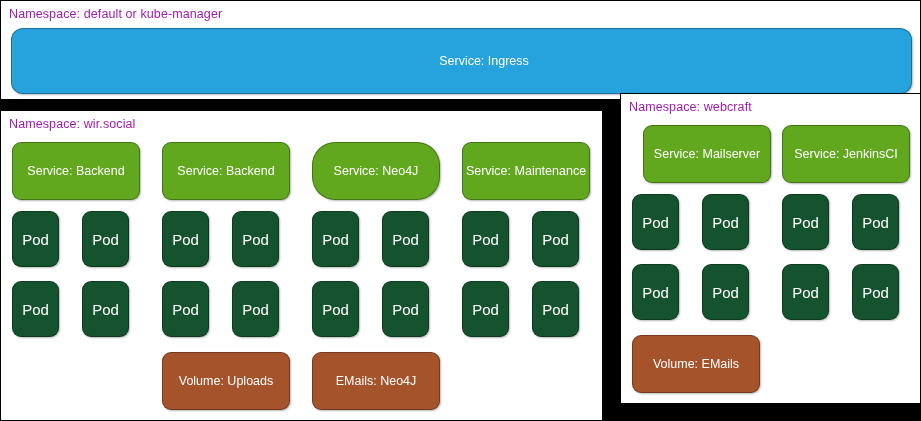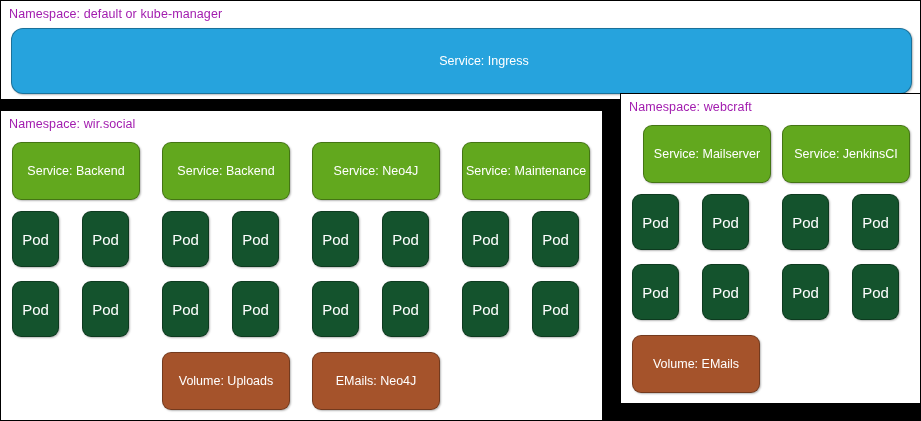--- a/index.html
+++ b/index.html
@@ -92,21 +92,21 @@
         <div class="node pod pod-box" style="left: 11px; top: 100px;">Pod</div>
         <div class="node pod pod-box" style="left: 81px; top: 100px;">Pod</div>
         <div class="node pod pod-box" style="left: 11px; top: 170px;">Pod</div>
         <div class="node pod pod-box" style="left: 81px; top: 170px;">Pod</div>
         <div class="node service svc-box" style="left: 161px;">Service: Backend</div>
         <div class="node pod pod-box" style="left: 161px; top: 100px;">Pod</div>
         <div class="node pod pod-box" style="left: 231px; top: 100px;">Pod</div>
         <div class="node pod pod-box" style="left: 161px; top: 170px;">Pod</div>
         <div class="node pod pod-box" style="left: 231px; top: 170px;">Pod</div>
         <div class="node volume vol-box" style="left: 161px;">Volume: Uploads</div>
-        <div class="node service svc-box" style="left: 311px;">Service: Neo4J</div>
+        <div class="node service svc-box" style="left: 311px; border-radius: 23px;">Service: Neo4J</div>
         <div class="node pod pod-box" style="left: 311px; top: 100px;">Pod</div>
         <div class="node pod pod-box" style="left: 381px; top: 100px;">Pod</div>
         <div class="node pod pod-box" style="left: 311px; top: 170px;">Pod</div>
         <div class="node pod pod-box" style="left: 381px; top: 170px;">Pod</div>
         <div class="node volume vol-box" style="left: 311px;">EMails: Neo4J</div>
         <div class="node service svc-box" style="left: 461px;">Service: Maintenance</div>
         <div class="node pod pod-box" style="left: 461px; top: 100px;">Pod</div>
         <div class="node pod pod-box" style="left: 531px; top: 100px;">Pod</div>
         <div class="node pod pod-box" style="left: 461px; top: 170px;">Pod</div>
         <div class="node pod pod-box" style="left: 531px; top: 170px;">Pod</div>

